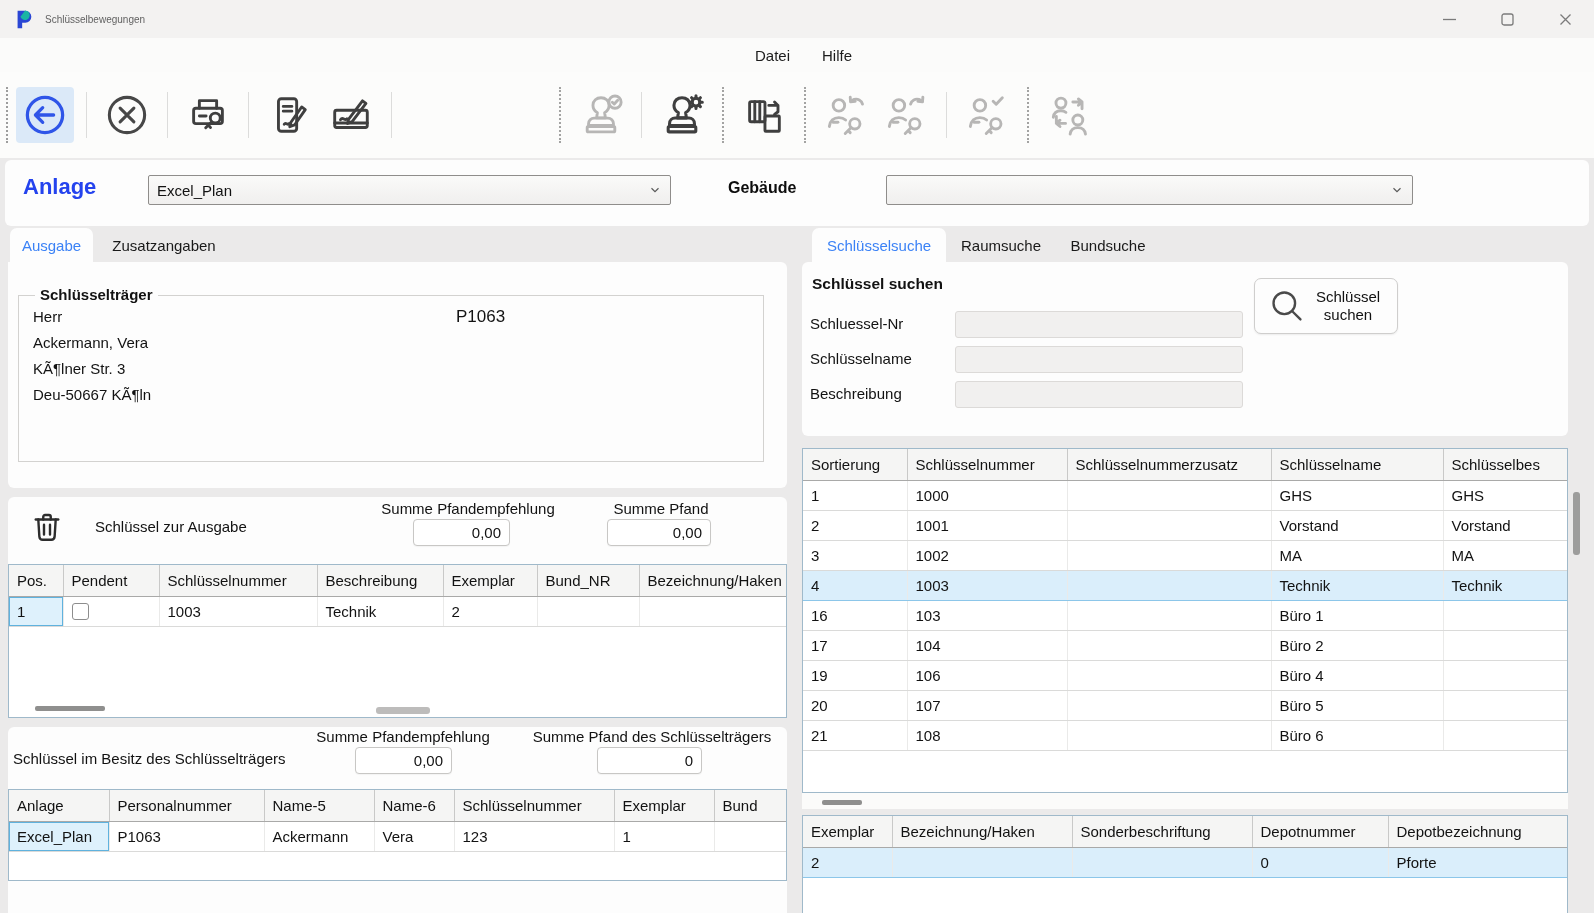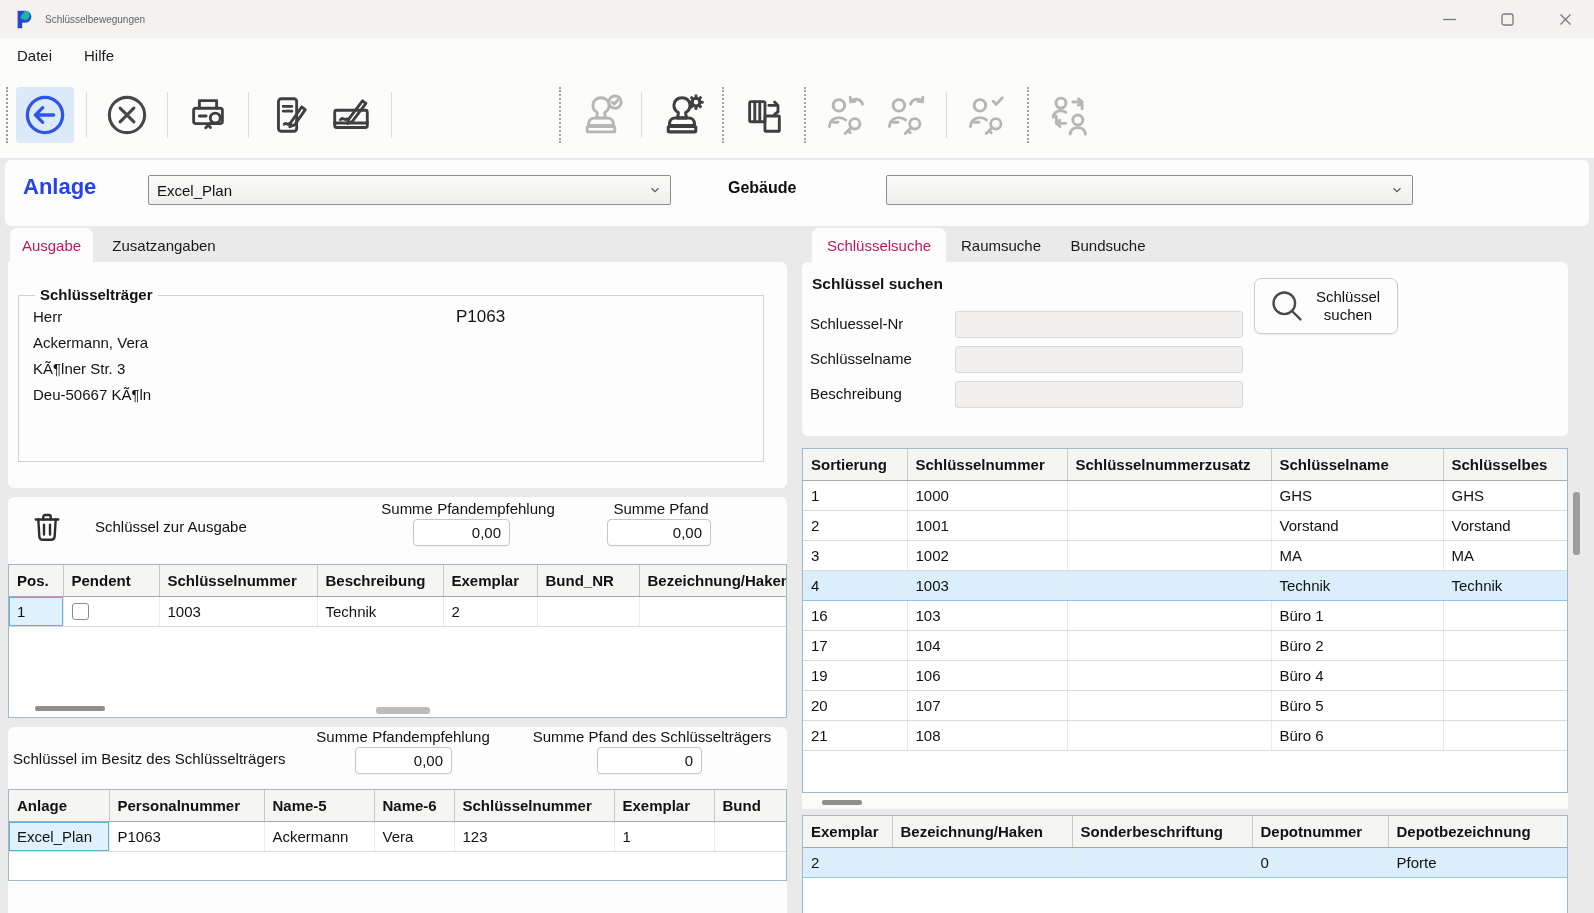--- a/index.html
+++ b/index.html
@@ -9,21 +9,21 @@
     background: #ebeaea; font-family: "Liberation Sans", "DejaVu Sans", sans-serif;
     font-size: 15px; color: #121212;
   }
   
   .titlebar { position:absolute; top:0; left:0; width:100%; height:38px; background:#f3f2f1; display:flex; align-items:center; }
   .app-icon { width:22px; height:22px; margin-left:13px; flex:0 0 auto; }
   .win-title { margin-left:10px; font-size:10px; color:#626262; }
   .win-controls { position:absolute; right:0; top:0; height:38px; display:flex; }
   .win-btn { width:58px; height:38px; display:flex; align-items:center; justify-content:center; color:#7b7b7b; }
   
-  .menubar { position:absolute; top:38px; left:0; width:100%; height:34px; background:#fbfbfa; display:flex; align-items:center; padding-left:13px; gap:24px; }
+  .menubar { position:absolute; top:38px; left:0; width:100%; height:34px; background:#fbfbfa; display:flex; align-items:center; padding-left:13px; gap:24px;justify-content:center; }
   .menu-item { color:#1c1c1c; padding:2px 4px; }
   
   .toolbar { position:absolute; top:72px; left:0; width:100%; height:86px; background:#fcfcfb; display:flex; align-items:center; }
   .tb-grip { height:56px; border-left:2px dotted #9d9d9d; margin-left:6px; }
   .tb-btn { width:56px; height:56px; display:flex; align-items:center; justify-content:center; border-radius:4px; color:#3f3f3f; }
   .tb-btn svg { width:46px; height:46px; }
   .tb-btn.active-tool { background:#dbe9f8; width:58px; }
   .tb-btn.disabled { color:#b7b6b5; }
   .tb-sep { width:1px; height:46px; background:#dcdcdb; margin:0 12px; }
   .tb-dotsep { height:56px; border-left:2px dotted #a3a3a2; margin:0 12px; }
@@ -31,21 +31,21 @@
   
   .filters { position:absolute; left:5px; top:160px; width:1584px; height:66px; background:#fdfdfd; border-radius:6px; }
   .anlage-label { position:absolute; left:18px; top:14px; font-size:22px; font-weight:bold; color:#2443ee; }
   .select { position:absolute; height:30px; border:1px solid #8f8d8b; border-radius:2px; background:linear-gradient(#fafaf9,#f0efee); display:flex; align-items:center; justify-content:space-between; padding:0 8px; }
   .select .val { white-space:nowrap; overflow:hidden; }
   .sel-anlage { left:143px; top:15px; width:523px; }
   .gebaeude-label { position:absolute; left:723px; top:19px; font-size:16px; font-weight:bold; color:#0d0d0d; }
   .sel-gebaeude { left:881px; top:15px; width:527px; }
   
   .tab { position:absolute; top:228px; height:34px; display:flex; align-items:center; justify-content:center; font-size:15px; color:#191919; border-radius:7px 7px 0 0; }
-  .tab.active { background:#fdfdfd; color:#be185d; }
+  .tab.active { background:#fdfdfd; color:#3b82f6; }
   .tab-ausgabe { left:10px; width:83px; }
   .tab-zusatz { left:93px; width:142px; }
   .tab-ss { left:812px; width:134px; }
   .tab-raum { left:946px; width:110px; }
   .tab-bund { left:1056px; width:104px; }
   
   .card { position:absolute; background:#fdfdfd; border-radius:6px; }
   .card-l1 { left:8px; top:262px; width:779px; height:226px; border-top-left-radius:0; }
   .card-l2 { left:8px; top:497px; width:779px; height:221px; }
   .card-l3 { left:8px; top:727px; width:779px; height:186px; border-bottom-left-radius:0; border-bottom-right-radius:0; }
@@ -66,21 +66,21 @@
   .search-input { position:absolute; left:153px; width:288px; height:27px; background:#f1f0ef; border:1px solid #dcdad8; border-radius:3px; padding:0 8px; font:inherit; color:#111; }
   .search-btn { position:absolute; left:452px; top:16px; width:144px; height:56px; background:#fdfdfd; border:1px solid #cfcecd; border-radius:7px; display:flex; align-items:center; justify-content:center; gap:6px; box-shadow:0 1px 2px rgba(0,0,0,0.07); cursor:default; }
   .search-btn .cap { width:72px; text-align:center; line-height:18px; font-size:15px; color:#111; }
   
   .gridbox { position:absolute; background:#fff; border:1px solid #9fb9ca; overflow:hidden; }
   .gb-issue { left:8px; top:564px; width:779px; height:154px; }
   .gb-poss  { left:8px; top:789px; width:779px; height:92px; }
   .gb-results { left:802px; top:448px; width:766px; height:345px; }
   .gb-detail { left:802px; top:815px; width:766px; height:98px; border-bottom:none; }
   table.grid { border-collapse:collapse; table-layout:fixed; width:100%; font-size:15px; background:#fff; }
-  table.grid th { height:31px; background:#f5f5f4; border-right:1px solid #c9c9c8; border-bottom:1px solid #a9a9a8; font-weight:700; text-align:left; padding:0 2px 0 8px; white-space:nowrap; overflow:hidden; }
+  table.grid th { height:31px; background:#f5f5f4; border-right:1px solid #c9c9c8; border-bottom:1px solid #a9a9a8; font-weight:400; text-align:left; padding:0 2px 0 8px; white-space:nowrap; overflow:hidden; }
   table.grid td { height:30px; border-right:1px solid #eaeae9; border-bottom:1px solid #dadad9; padding:0 2px 0 8px; white-space:nowrap; overflow:hidden; }
   table.grid th:last-child, table.grid td:last-child { border-right:none; }
   table.grid tr.selected td { background:#daeefb; border-top:1px solid #8cc6e9; border-bottom:1px solid #8cc6e9; }
   table.grid td.active-cell { background:#def1fc; box-shadow:inset 0 0 0 1px #5fb2de; }
   table.grid input[type=checkbox] { appearance:none; -webkit-appearance:none; width:17px; height:17px; border:1.5px solid #8d8d8d; border-radius:3px; background:#fff; vertical-align:middle; }
   
   .hthumb { position:absolute; height:5px; background:#8f8f8e; border-radius:2px; z-index:6; }
   .splitter { position:absolute; left:376px; top:707px; width:54px; height:7px; background:#bdbcbb; border-radius:3px; z-index:7; }
   .vthumb { position:absolute; left:1573px; top:492px; width:7px; height:63px; background:#9d9d9c; border-radius:3px; z-index:6; }
 </style>

